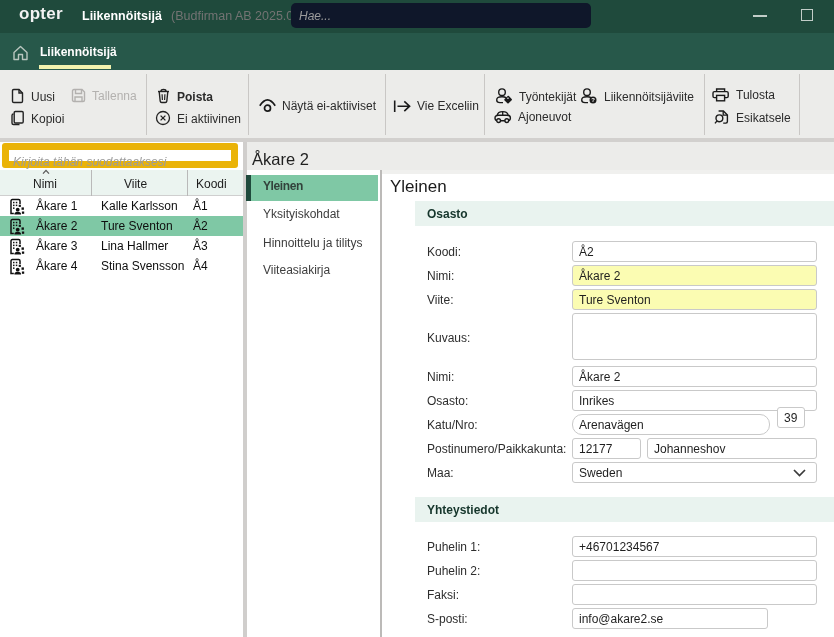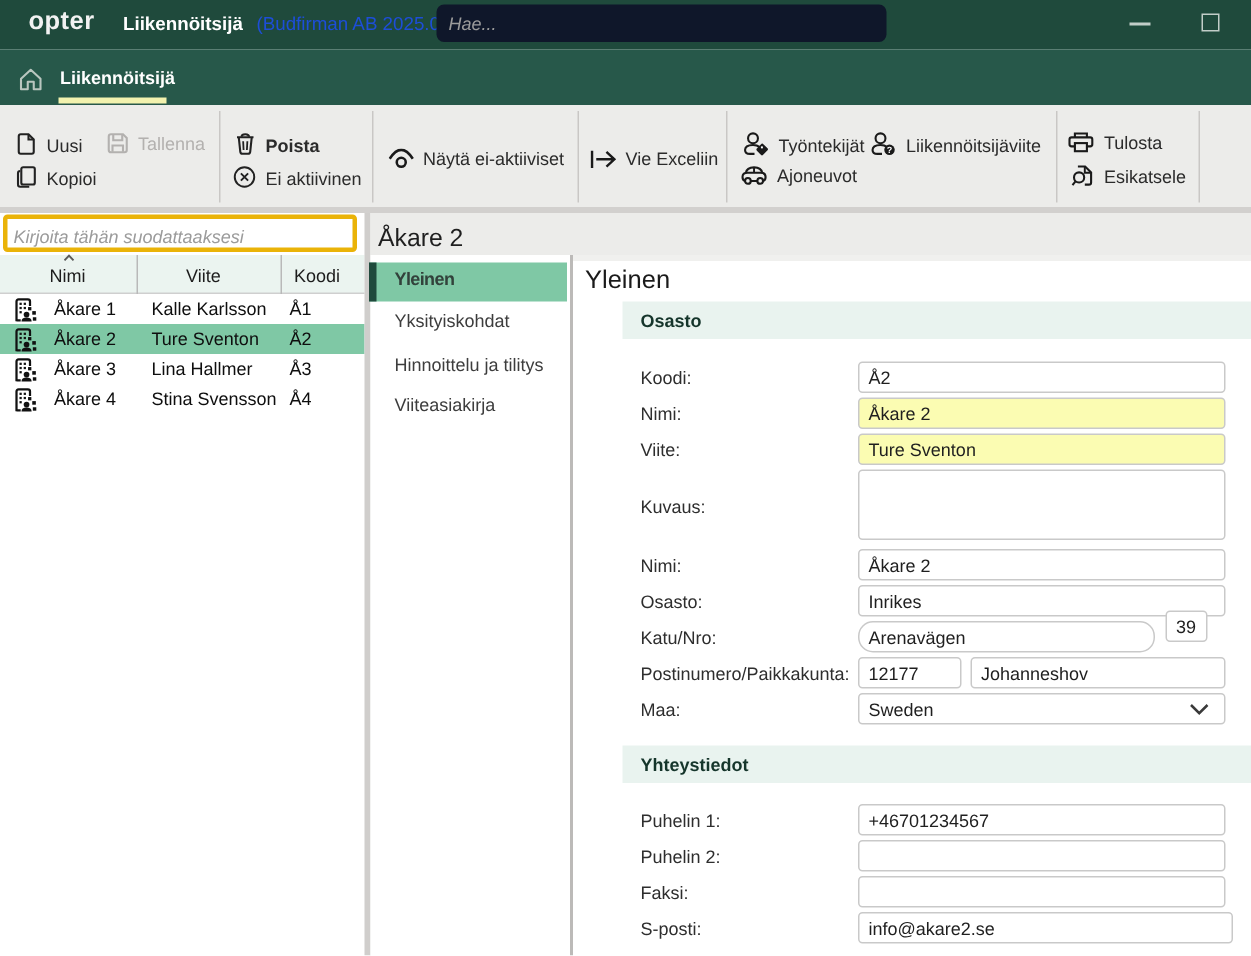--- a/index.html
+++ b/index.html
@@ -4,42 +4,42 @@
 <style>
 * { margin:0; padding:0; box-sizing:border-box; }
 html,body { width:834px; height:637px; overflow:hidden; }
 body { font-family:"Liberation Sans", sans-serif; position:relative; background:#fff; }
 .abs { position:absolute; }
 
 
 #titlebar { left:0; top:0; width:834px; height:33px; background:#1f4a3c; }
 #logo { left:19px; top:4px; font-size:17px; font-weight:bold; color:#f2f2f2; letter-spacing:0.3px; }
 #tb-module { left:82px; top:9px; font-size:12.5px; font-weight:bold; color:#fff; }
-#tb-company { left:171px; top:9px; font-size:12.5px; color:#1d4ed8; }
+#tb-company { left:171px; top:9px; font-size:12.5px; color:#737373; }
 #searchbox { left:291px; top:3px; width:300px; height:25px; background:#0f172a; border-radius:5px; }
 #searchbox span { position:absolute; left:8px; top:6px; font-style:italic; font-size:12px; color:#9b9b9b; }
 #btn-min { left:753px; top:15px; width:14px; height:2px; background:#c2cdc8; }
 #btn-max { left:801px; top:9px; width:12px; height:12px; border:1.5px solid #c2cdc8; }
 
 
 #tabbar { left:0; top:33px; width:834px; height:37px; background:#27584a; }
 #hm { left:12px; top:45px; }
 #tabtext { left:40px; top:45px; font-size:12px; font-weight:bold; color:#fff; }
 #tabline { left:39px; top:65px; width:72px; height:4px; background:#f2f2ae; }
 
 
 #toolbar { left:0; top:70px; width:834px; height:68px; background:#ececea; }
 #toolbar-edge { left:0; top:138px; width:834px; height:4px; background:#d2d0ce; }
 .sep { position:absolute; top:74px; width:1px; height:61px; background:#c9c7c5; }
 .tbtn { position:absolute; font-size:12px; color:#2b2b2b; white-space:nowrap; }
 .tbtn.gray { color:#b3b1af; }
 .tbtn svg { vertical-align:-3px; margin-right:6px; }
 
 
-#filter { left:2px; top:143px; width:236px; height:25px; background:#fff; border:3px solid #eab308; border-radius:3px; }
+#filter { left:2px; top:143px; width:236px; height:25px; background:#fff; border:7px solid #eab308; border-radius:3px; }
 #filter span { position:absolute; left:4px; top:5px; font-style:italic; font-size:12px; color:#9b9b9b; }
 #lheader { left:0px; top:170px; width:243px; height:26px; background:#ebf4f0; border-bottom:1px solid #cfcfcf; }
 .hcol { position:absolute; top:177px; font-size:12px; color:#1c1c1c; }
 .hline { position:absolute; top:170px; width:1px; height:26px; background:#b9b9b9; }
 .trow { position:absolute; left:0; width:243px; height:20px; font-size:12px; color:#0e0e0e; }
 .trow.sel { background:#7fc8a5; }
 .trow .c1 { position:absolute; left:36px; top:3px; }
 .trow .c2 { position:absolute; left:101px; top:3px; }
 .trow .c3 { position:absolute; left:193px; top:3px; }
 .trow svg.bicon { position:absolute; left:9px; top:2px; }
@@ -291,13 +291,13 @@
 <div class="secbar" style="top:497px;">
     <span>Yhteystiedot</span>
   </div>
 <div class="flabel" style="top:540px;">Puhelin 1:</div>
 <div class="finput" style="left:572px; top:536px; width:245px;">+46701234567</div>
 <div class="flabel" style="top:564px;">Puhelin 2:</div>
 <div class="finput" style="left:572px; top:560px; width:245px;"></div>
 <div class="flabel" style="top:588px;">Faksi:</div>
 <div class="finput" style="left:572px; top:584px; width:245px;"></div>
 <div class="flabel" style="top:612px;">S-posti:</div>
-<div class="finput" style="left:572px; top:608px; width:250px;">info@akare2.se</div>
+<div class="finput" style="left:572px; top:608px; width:196px;">info@akare2.se</div>
 
 </body></html>

